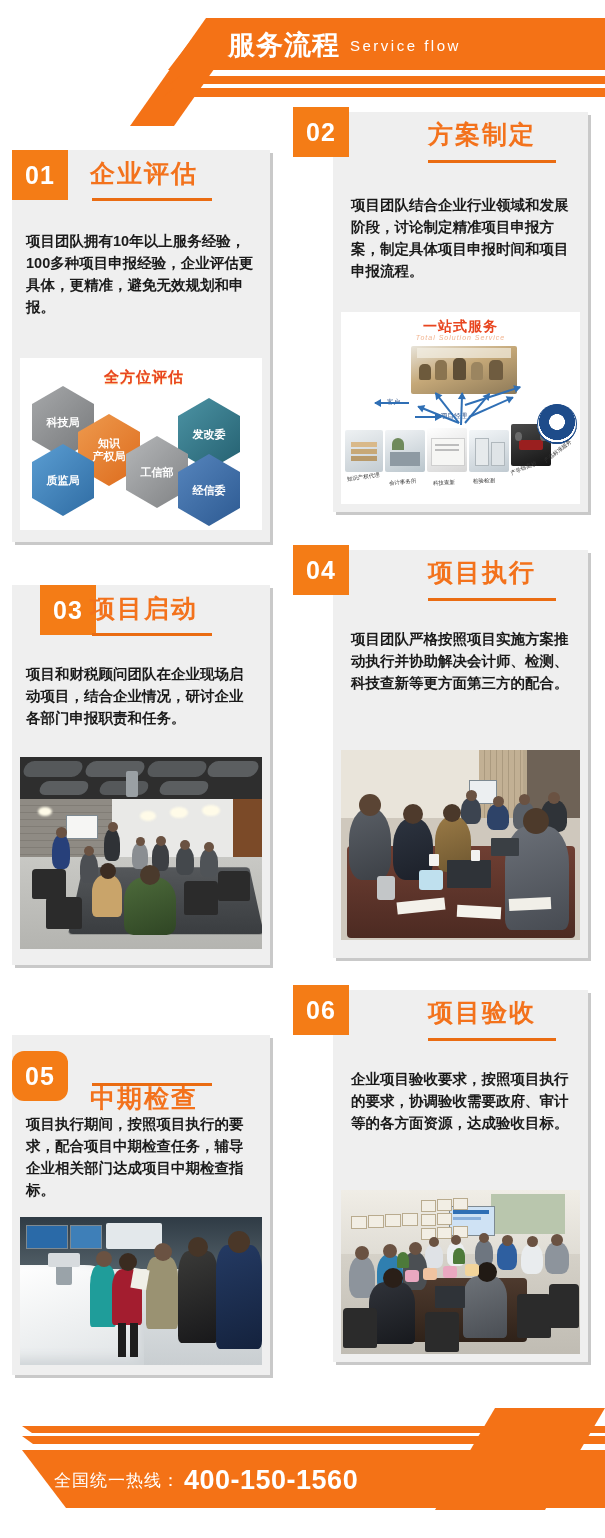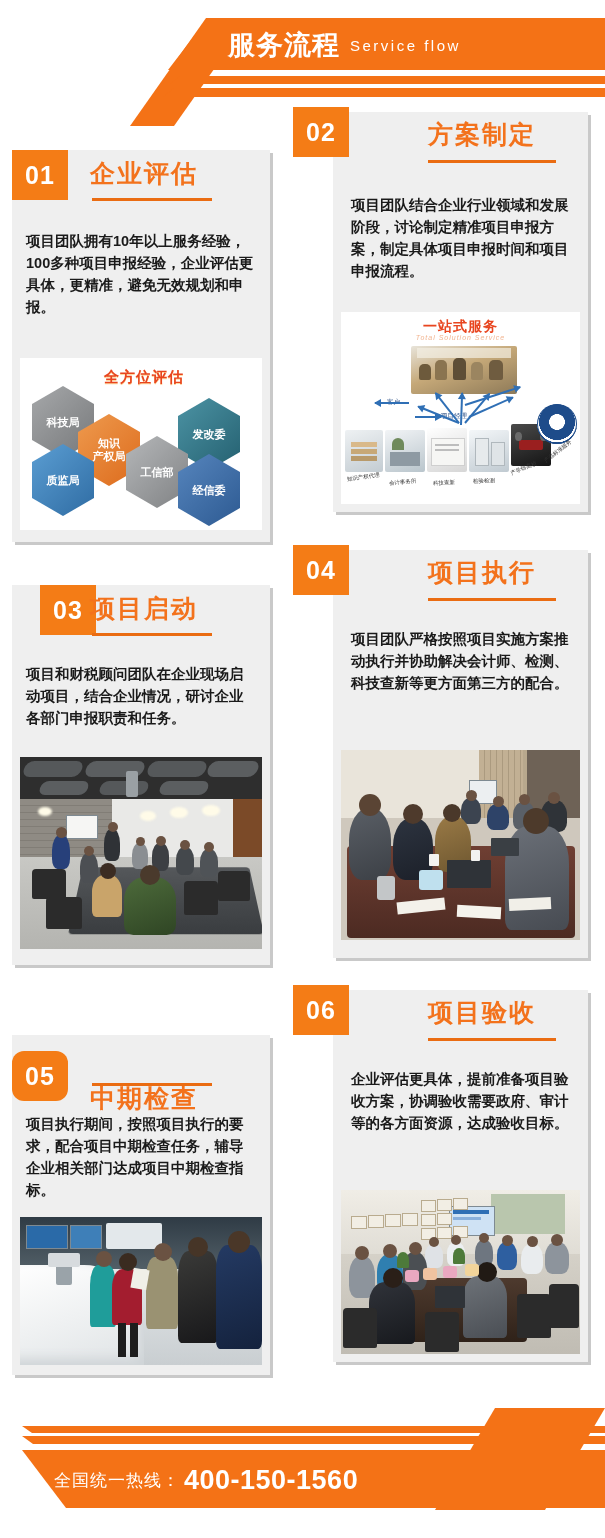--- a/index.html
+++ b/index.html
@@ -408,21 +408,21 @@
         </div>
       </div>
     </div>
   </div>
 
   <div class="card" style="left:333px;top:990px;width:255px;height:372px;">
     <div class="card-body">
       <div class="badge" style="left:-40px;top:-5px;">06</div>
       <div class="card-title" style="left:95px;top:10px;">项目验收</div>
       <div class="title-rule" style="left:95px;top:48px;width:128px;"></div>
-      <div class="card-text" style="left:18px;top:78px;width:222px;">企业评估更具体，提前准备项目验收方案，协调验收需要政府、审计等的各方面资源，达成验收目标。</div>
+      <div class="card-text" style="left:18px;top:78px;width:222px;">企业项目验收要求，按照项目执行的要求，协调验收需要政府、审计等的各方面资源，达成验收目标。</div>
 
       <div class="figure" style="left:8px;top:200px;width:239px;height:164px;">
         <div class="room" style="background:#dcd9d2;">
           <div class="ph-wall" style="top:0;height:72px;background:linear-gradient(180deg,#f0ede6,#dedbd3);"></div>
           <div style="position:absolute;left:150px;top:4px;width:74px;height:40px;background:#b9c6ad;"></div>
           <div class="ph-screen" style="left:108px;top:16px;width:44px;height:28px;background:#cfe2f4;"></div>
           <div style="position:absolute;left:112px;top:20px;width:36px;height:4px;background:#2f6fb5;"></div>
           <div style="position:absolute;left:112px;top:27px;width:28px;height:3px;background:#8ab0dc;"></div>
 
           <div class="ph-frame" style="left:10px;top:26px;width:14px;height:11px;"></div>

